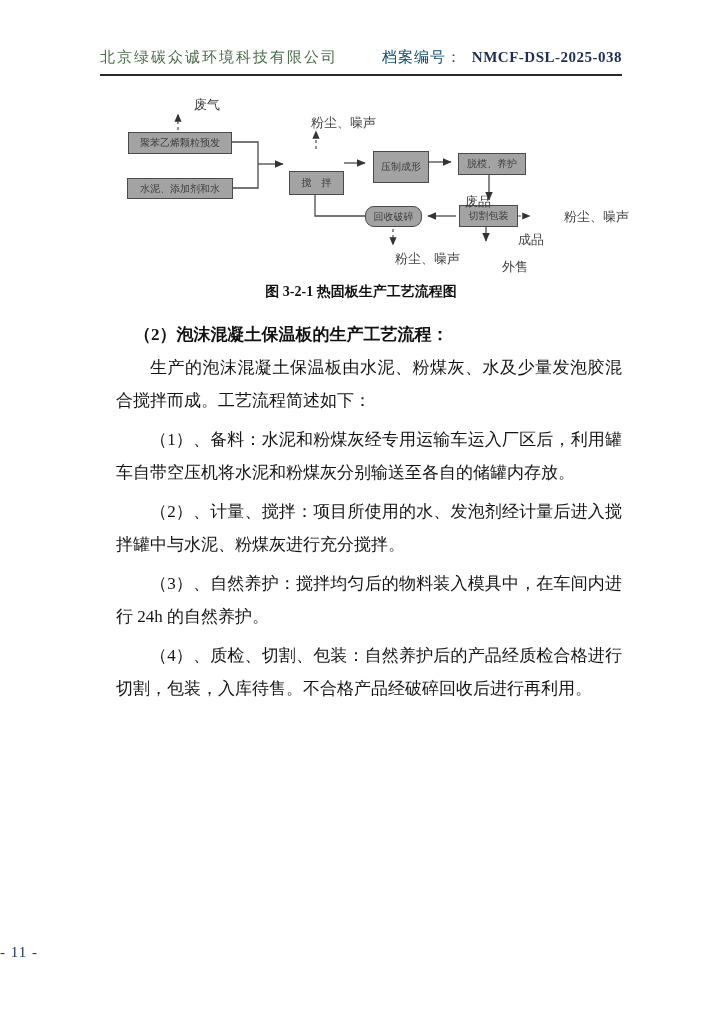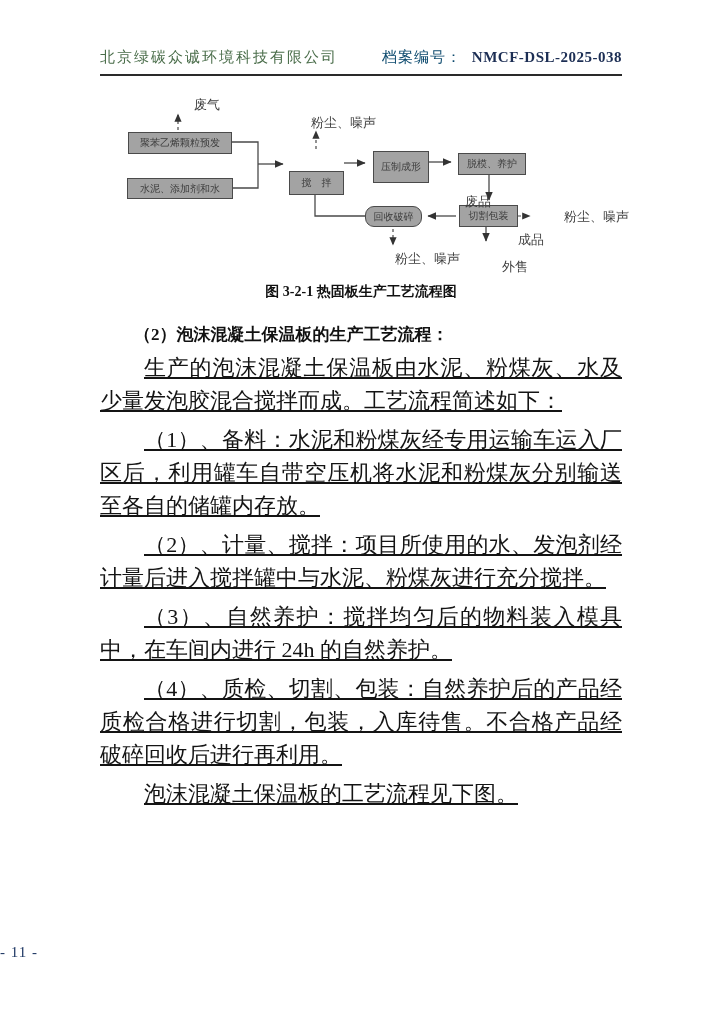--- a/index.html
+++ b/index.html
@@ -23,21 +23,21 @@
   .fbox{
     position:absolute;border:1px solid #4a4a4a;background:#a3a3a3;
     display:flex;align-items:center;justify-content:center;
     font-size:10px;color:#3d3d3d;white-space:nowrap;box-sizing:border-box;
   }
   .flabel{position:absolute;font-size:13px;color:#3d3d3d;white-space:nowrap;margin-left:28px;}
   
   .content{position:absolute;left:100px;top:283px;width:522px;}
   .caption{text-align:center;font-weight:bold;font-size:14px;margin:0 0 17px 0;color:#111;}
   .heading{font-weight:bold;font-size:17px;line-height:33px;text-indent:2em;margin:0 0 0 0;color:#111;}
-  .para{font-size:22px;line-height:33px;text-indent:2em;text-align:justify;margin:0 0 6px 0;text-decoration:underline;}
+  .para{font-size:17px;line-height:33px;text-indent:2em;text-align:justify;margin:0 0 6px 16px;}
   
   .footer{position:absolute;left:0;top:944px;width:611px;
     font-size:15px;color:#1f3864;letter-spacing:1px;}
 </style>
 </head>
 <body>
 
 <div class="page">
 
   <div class="header">
@@ -89,20 +89,19 @@
   </div>
 
   <div class="content">
     <div class="caption">图 3-2-1 热固板生产工艺流程图</div>
     <div class="heading">（2）泡沫混凝土保温板的生产工艺流程：</div>
     <p class="para">生产的泡沫混凝土保温板由水泥、粉煤灰、水及少量发泡胶混合搅拌而成。工艺流程简述如下：</p>
     <p class="para">（1）、备料：水泥和粉煤灰经专用运输车运入厂区后，利用罐车自带空压机将水泥和粉煤灰分别输送至各自的储罐内存放。</p>
     <p class="para">（2）、计量、搅拌：项目所使用的水、发泡剂经计量后进入搅拌罐中与水泥、粉煤灰进行充分搅拌。</p>
     <p class="para">（3）、自然养护：搅拌均匀后的物料装入模具中，在车间内进行 24h 的自然养护。</p>
     <p class="para">（4）、质检、切割、包装：自然养护后的产品经质检合格进行切割，包装，入库待售。不合格产品经破碎回收后进行再利用。</p>
-    <p class="para">泡沫混凝土保温板的工艺流程见下图。</p>
   </div>
 
   <div class="footer">
     <span>- 11 -</span>
   </div>
 
 </div>
 
 </body></html>

